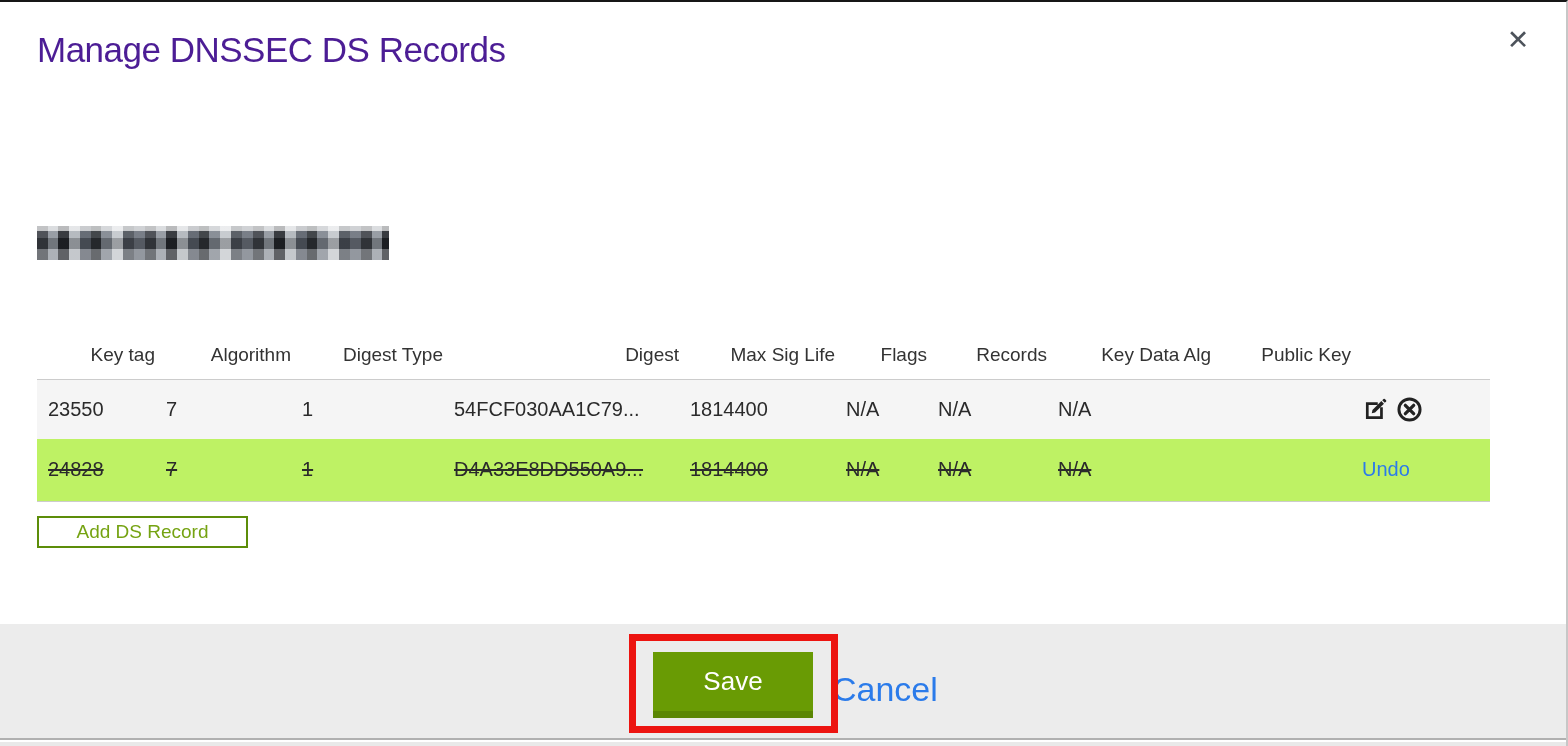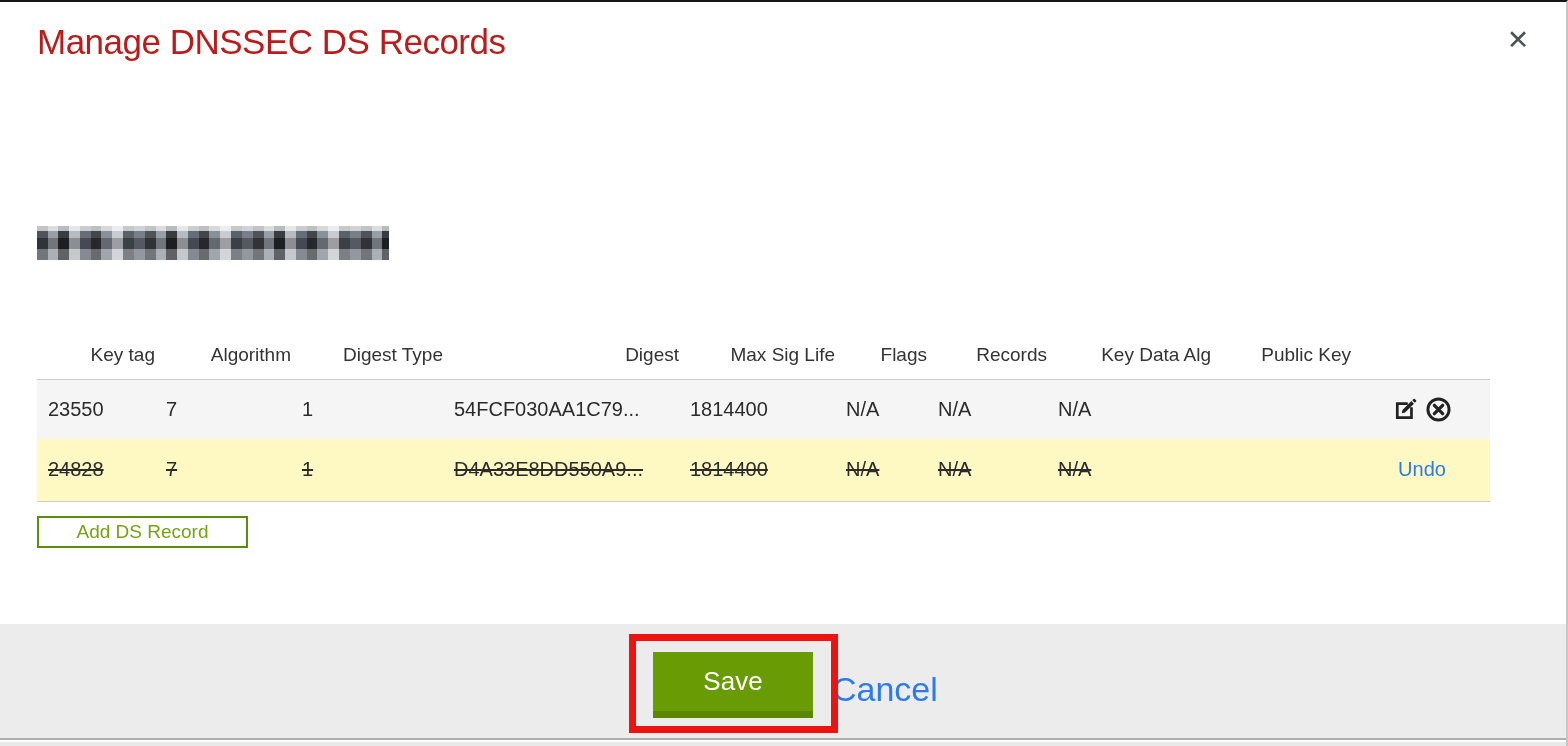--- a/index.html
+++ b/index.html
@@ -6,22 +6,22 @@
   html,body { background:#fff; }
   .page {
     position:relative; width:1568px; height:746px; overflow:hidden;
     background:#fff;
     border-top:2px solid #161616;
     border-right:2px solid #c7c7c7;
     font-family:"Liberation Sans","DejaVu Sans",sans-serif;
     color:#333;
   }
   .title {
-    position:absolute; left:37px; top:20px;
-    font-size:35px; font-weight:400; color:#b91c1c; letter-spacing:-.5px;
+    position:absolute; left:37px; top:28px;
+    font-size:35px; font-weight:400; color:#4c1d95; letter-spacing:-.5px;
   }
   .close {
     position:absolute; left:1500px; top:20px; width:36px; height:36px;
     background:none; border:none; cursor:pointer;
     font-size:27px; font-weight:700; color:#4d535b; line-height:36px; text-align:center;
     font-family:"DejaVu Sans",sans-serif;
   }
   .domain-mosaic {
     position:absolute; left:37px; top:224px; width:352px; height:34px;
     background:
@@ -37,23 +37,23 @@
     position:absolute; left:37px; top:330px; width:1453px;
     border-collapse:collapse; table-layout:fixed;
     font-size:20px; color:#2b2b2b;
   }
   table.ds-table th {
     height:47px; text-align:right; vertical-align:middle;
     font-size:19px; font-weight:400; color:#333; padding-left:11px;
   }
   table.ds-table td { vertical-align:middle; padding-left:11px; white-space:nowrap; overflow:hidden; }
   tr.row-normal { background:var(--row-alt-bg); border-top:1px solid var(--border-gray); height:60px;margin-top:19px; }
-  tr.row-deleted { background:#fef9c3; border-bottom:1px solid var(--border-gray); height:62px; }
+  tr.row-deleted { background:#bef264; border-bottom:1px solid var(--border-gray); height:62px; }
   tr.row-deleted td .cell-text { text-decoration:line-through; }
-  td.actions { text-align:center; padding-right:8px; padding-left:0; }
+  td.actions { text-align:left; padding-right:8px; padding-left:0; }
   .icon-btn { display:inline-block; width:27px; height:27px; vertical-align:middle; cursor:pointer; }
   .icon-btn + .icon-btn { margin-left:1px; }
   .icon-btn svg { display:block; }
   a.link { color:var(--link-blue); text-decoration:none; font-size:20px; cursor:pointer; }
   .add-btn {
     position:absolute; left:37px; top:514px; width:211px; height:32px;
     background:#fff; border:2px solid var(--green-border); color:var(--green-text);
     font-size:19px; font-family:inherit; cursor:pointer;
   }
   .footer {

